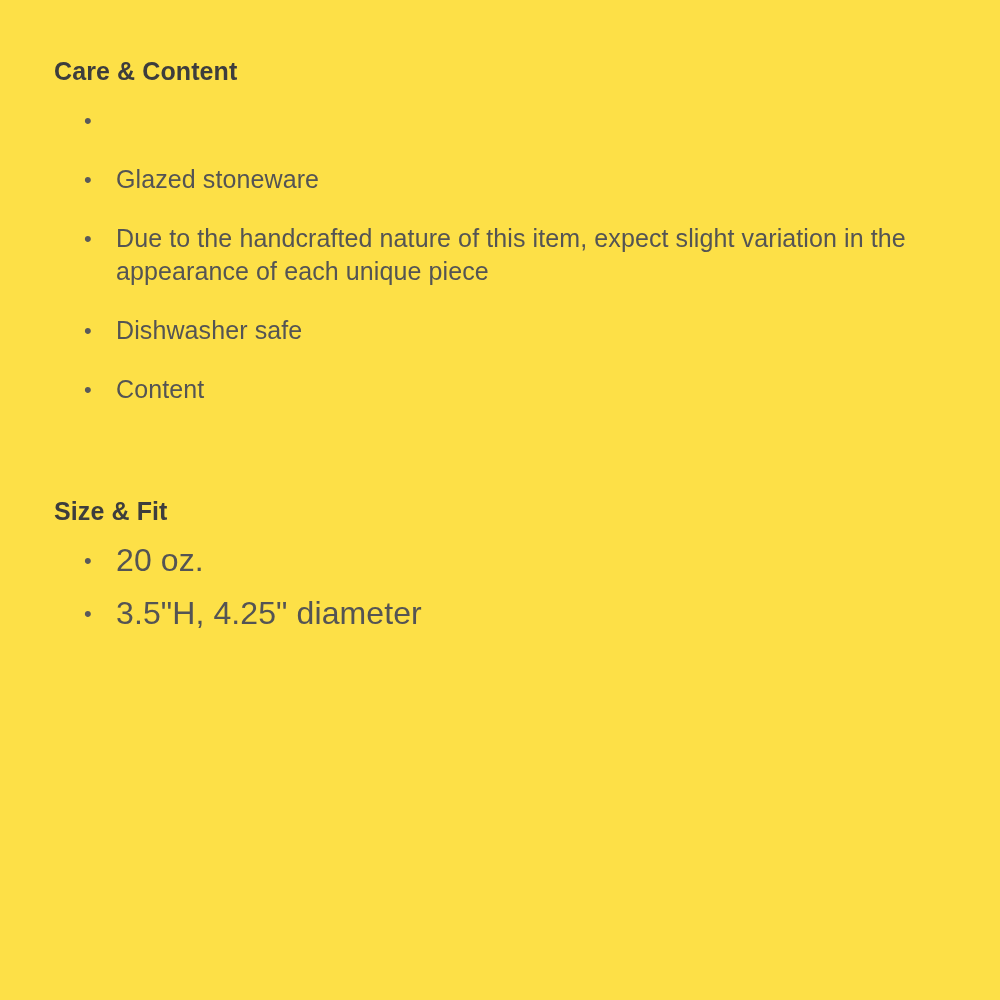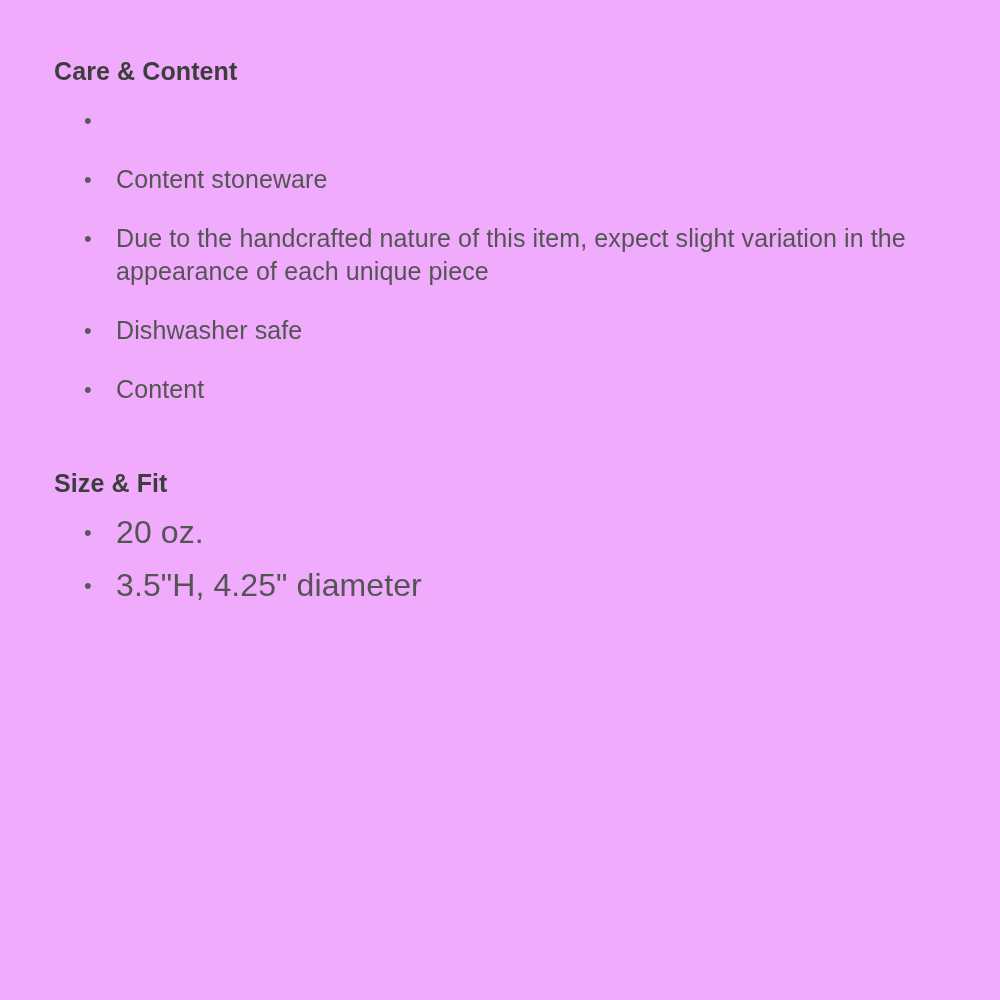--- a/index.html
+++ b/index.html
@@ -12,21 +12,21 @@
     background: #fffffd;
     font-family: "Liberation Sans", sans-serif;
     color: #4a4a4a;
     overflow: hidden;
   }
   .page {
     box-sizing: border-box;
     width: 1000px;
     height: 1000px;
     padding: 56px 54px 0 54px;
-    background: #f0abfc;
+    background: #fde047;
   }
   .section {
     margin-bottom: 42px;
   }
   .section-title {
     font-size: 25px;
     font-weight: bold;
     color: #3d3d3d;
     letter-spacing: 0.1px;
     margin: 0 0 18px 0;
@@ -54,21 +54,21 @@
   }
   .bullet-text {
     font-size: 25px;
     line-height: 33px;
     color: #545454;
     font-weight: 400;
     max-width: 800px;
     letter-spacing: 0.1px;
   }
   .section.size-fit {
-    margin-top: 62px;
+    margin-top: 90px;
   }
   .section.size-fit .bullet-item {
     margin-bottom: 20px;
   }
   .section.size-fit .bullet-text {
     font-size: 32px;
   }
 </style>
 </head>
 <body>
@@ -76,21 +76,21 @@
 <div class="page">
 
   <div class="section care-content">
     <h2 class="section-title">Care &amp; Content</h2>
     <ul class="bullet-list">
       <li class="bullet-item">
         <span class="bullet-dot">•</span>
       </li>
       <li class="bullet-item">
         <span class="bullet-dot">•</span>
-        <span class="bullet-text">Content stoneware</span>
+        <span class="bullet-text">Glazed stoneware</span>
       </li>
       <li class="bullet-item">
         <span class="bullet-dot">•</span>
         <span class="bullet-text">Due to the handcrafted nature of this item, expect slight variation in the appearance of each unique piece</span>
       </li>
       <li class="bullet-item">
         <span class="bullet-dot">•</span>
         <span class="bullet-text">Dishwasher safe</span>
       </li>
       <li class="bullet-item">

